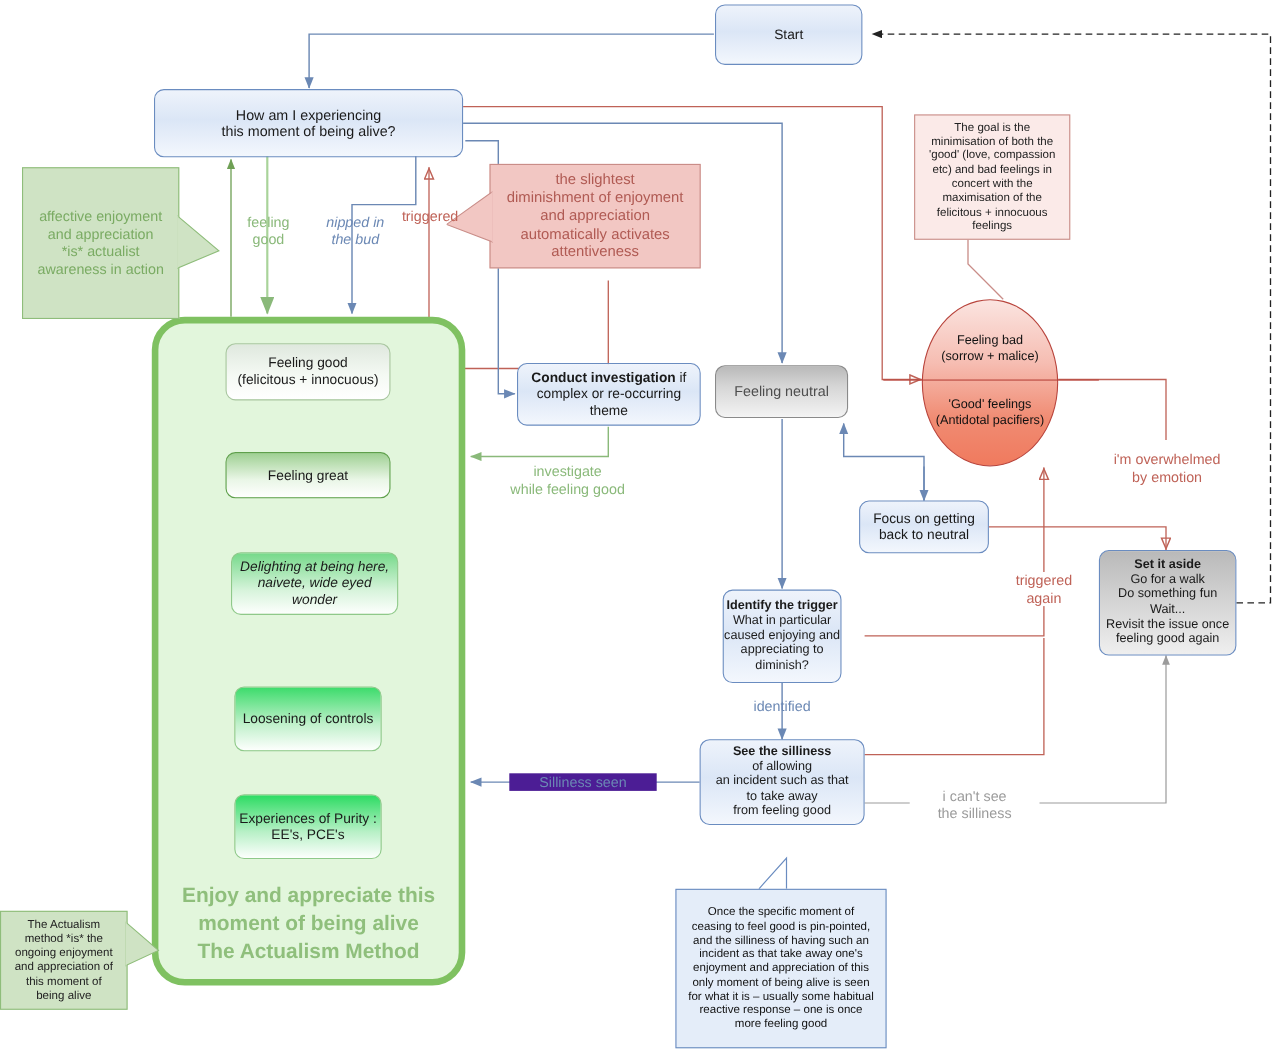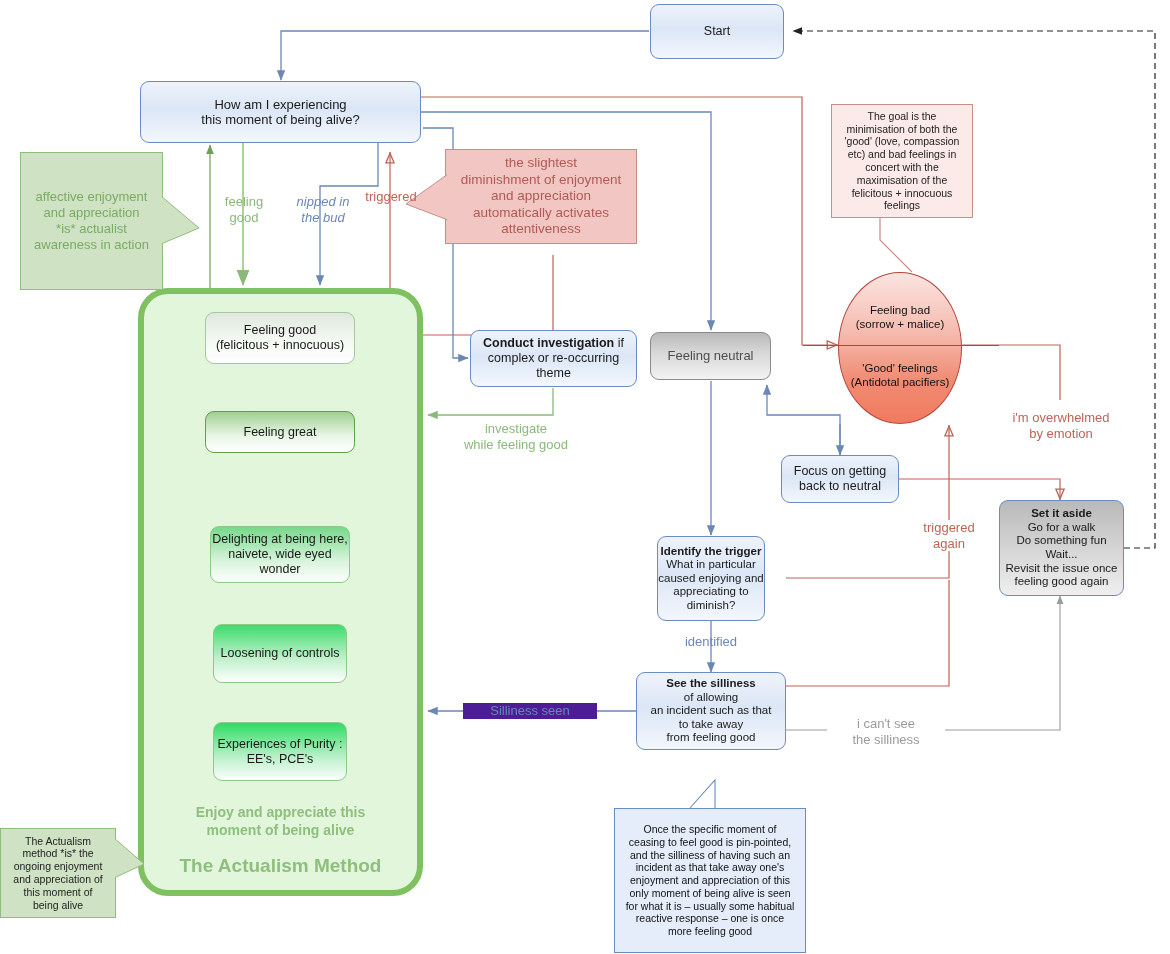--- a/index.html
+++ b/index.html
@@ -26,21 +26,21 @@
   .g1{background:linear-gradient(to bottom,#dfe8de 0%,#f4f9f3 55%,#ffffff 100%);border-color:#a9c6a0;}
   .g2{background:linear-gradient(to bottom,#9fd093 0%,#e9f6e6 60%,#ffffff 100%);border-color:#5fa04c;}
   .g3{background:linear-gradient(to bottom,#76d98a 0%,#d8f4dc 62%,#fdfffd 100%);border-color:#8fc98a;}
   .g4{background:linear-gradient(to bottom,#3ddc6c 0%,#bff0ca 58%,#fdfffd 100%);border-color:#8fc98a;}
   .g5{background:linear-gradient(to bottom,#2ddc63 0%,#b7f0c6 58%,#fdfffd 100%);border-color:#8fc98a;}
 
   
   #method-container{position:absolute;left:138px;top:288px;width:285px;height:608px;
         border:6px solid #7fc161;border-radius:30px;background:#e2f6dc;box-sizing:border-box;}
   .method-cap{position:absolute;width:100%;text-align:center;color:#8fbf7c;font-weight:bold;}
-  #method-sub{top:803px;left:138px;width:285px;font-size:14px;line-height:1.3;}
+  #method-sub{top:803px;left:138px;width:285px;font-size:19px;line-height:1.3;}
   #method-title{top:855px;left:138px;width:285px;font-size:19px;}
 
   
   .note{position:absolute;box-sizing:border-box;padding:7px 9px;text-align:center;
         line-height:1.22;}
   .note-green{background:#cfe3c4;border:1px solid #8fbd7b;color:#7aab63;font-size:13px;}
   .note-green-dk{background:#cfe3c4;border:1px solid #8fbd7b;color:#222;font-size:10.5px;}
   .note-red{background:#f2c7c3;border:1px solid #c98d88;color:#b05a53;font-size:13.5px;}
   .note-red-lt{background:#fbeae8;border:1px solid #c98d88;color:#222;font-size:10.5px;}
   .note-blue{background:#e4edf9;border:1px solid #6a8cc0;color:#111;font-size:10.5px;}
@@ -147,21 +147,21 @@
 moment of being alive</div>
   <div class="method-cap" id="method-title">The Actualism Method</div>
 
   <div class="node gbox g1" style="left:205px;top:312px;width:150px;height:52px;">
     <span class="t">Feeling good
 (felicitous + innocuous)</span>
   </div>
   <div class="node gbox g2" style="left:205px;top:411px;width:150px;height:42px;">
     <span class="t">Feeling great</span>
   </div>
-  <div class="node gbox g3" style="left:210px;top:526px;width:140px;height:57px;">
+  <div class="node gbox g3" style="left:210px;top:502px;width:152px;height:57px;font-style:italic;">
     <span class="t">Delighting at being here,
 naivete, wide eyed
 wonder</span>
   </div>
   <div class="node gbox g4" style="left:213px;top:624px;width:134px;height:59px;">
     <span class="t">Loosening of controls</span>
   </div>
   <div class="node gbox g5" style="left:213px;top:722px;width:134px;height:59px;">
     <span class="t">Experiences of Purity :
 EE's, PCE's</span>

